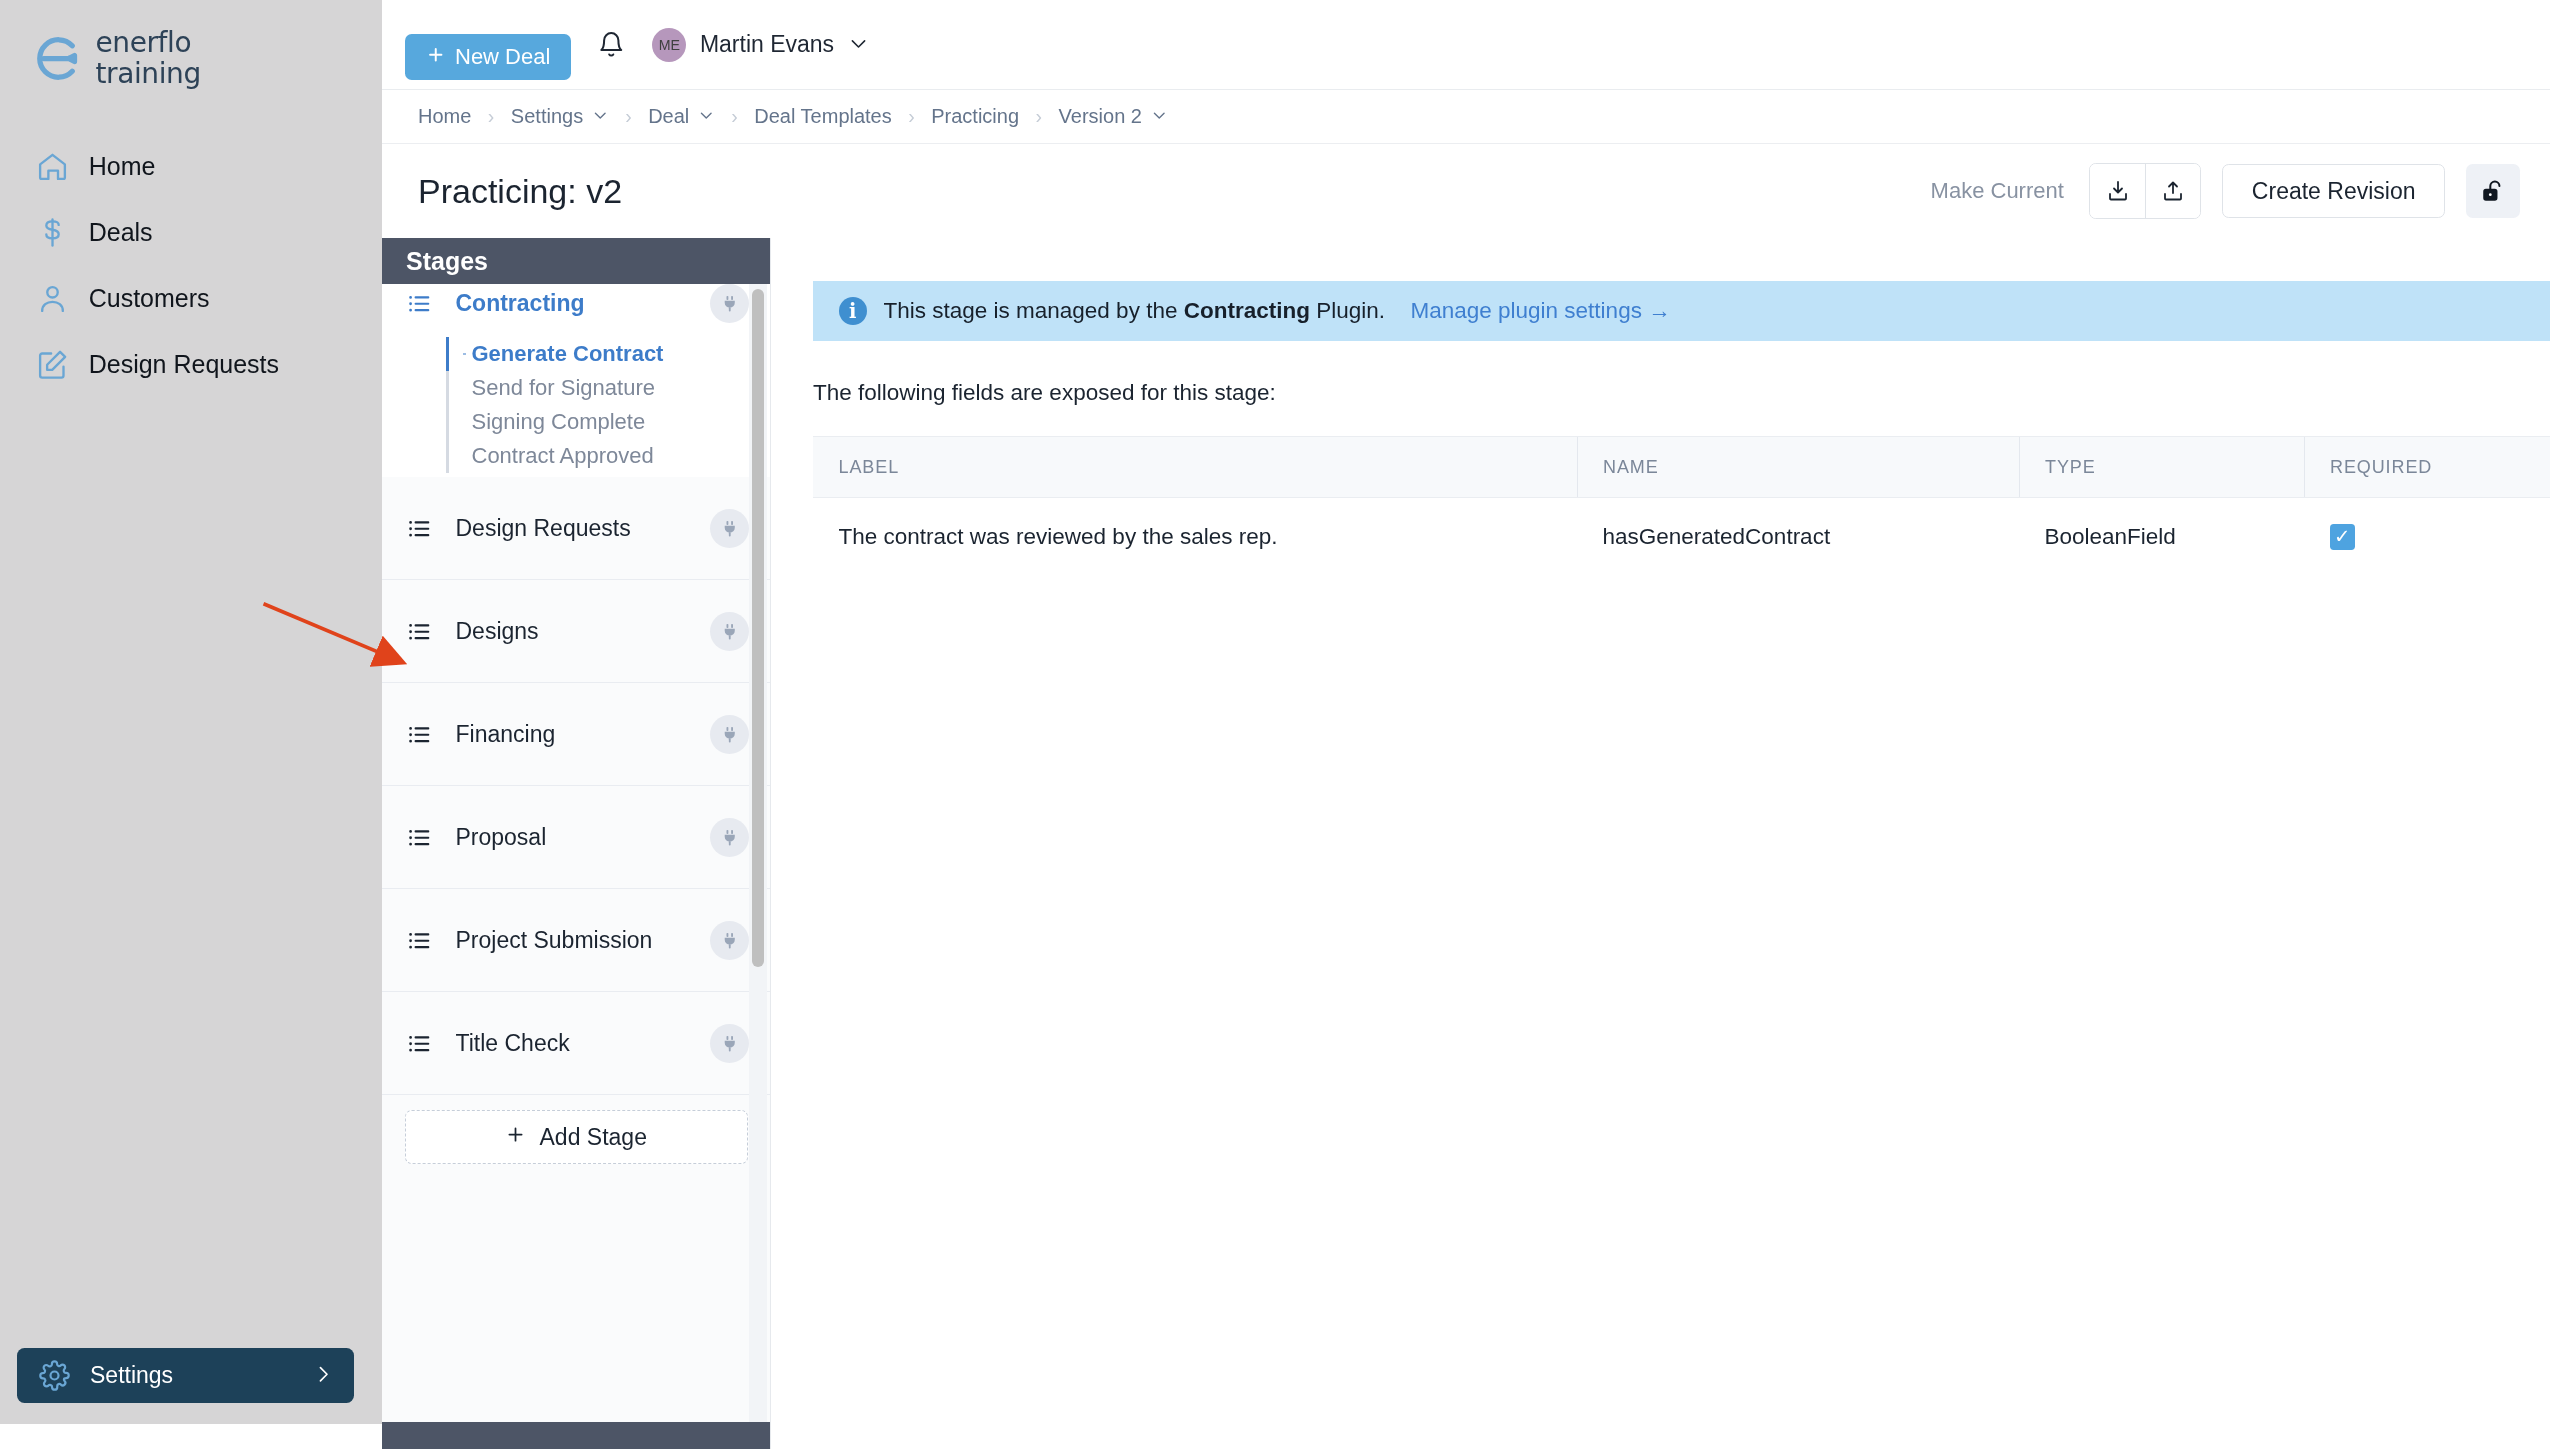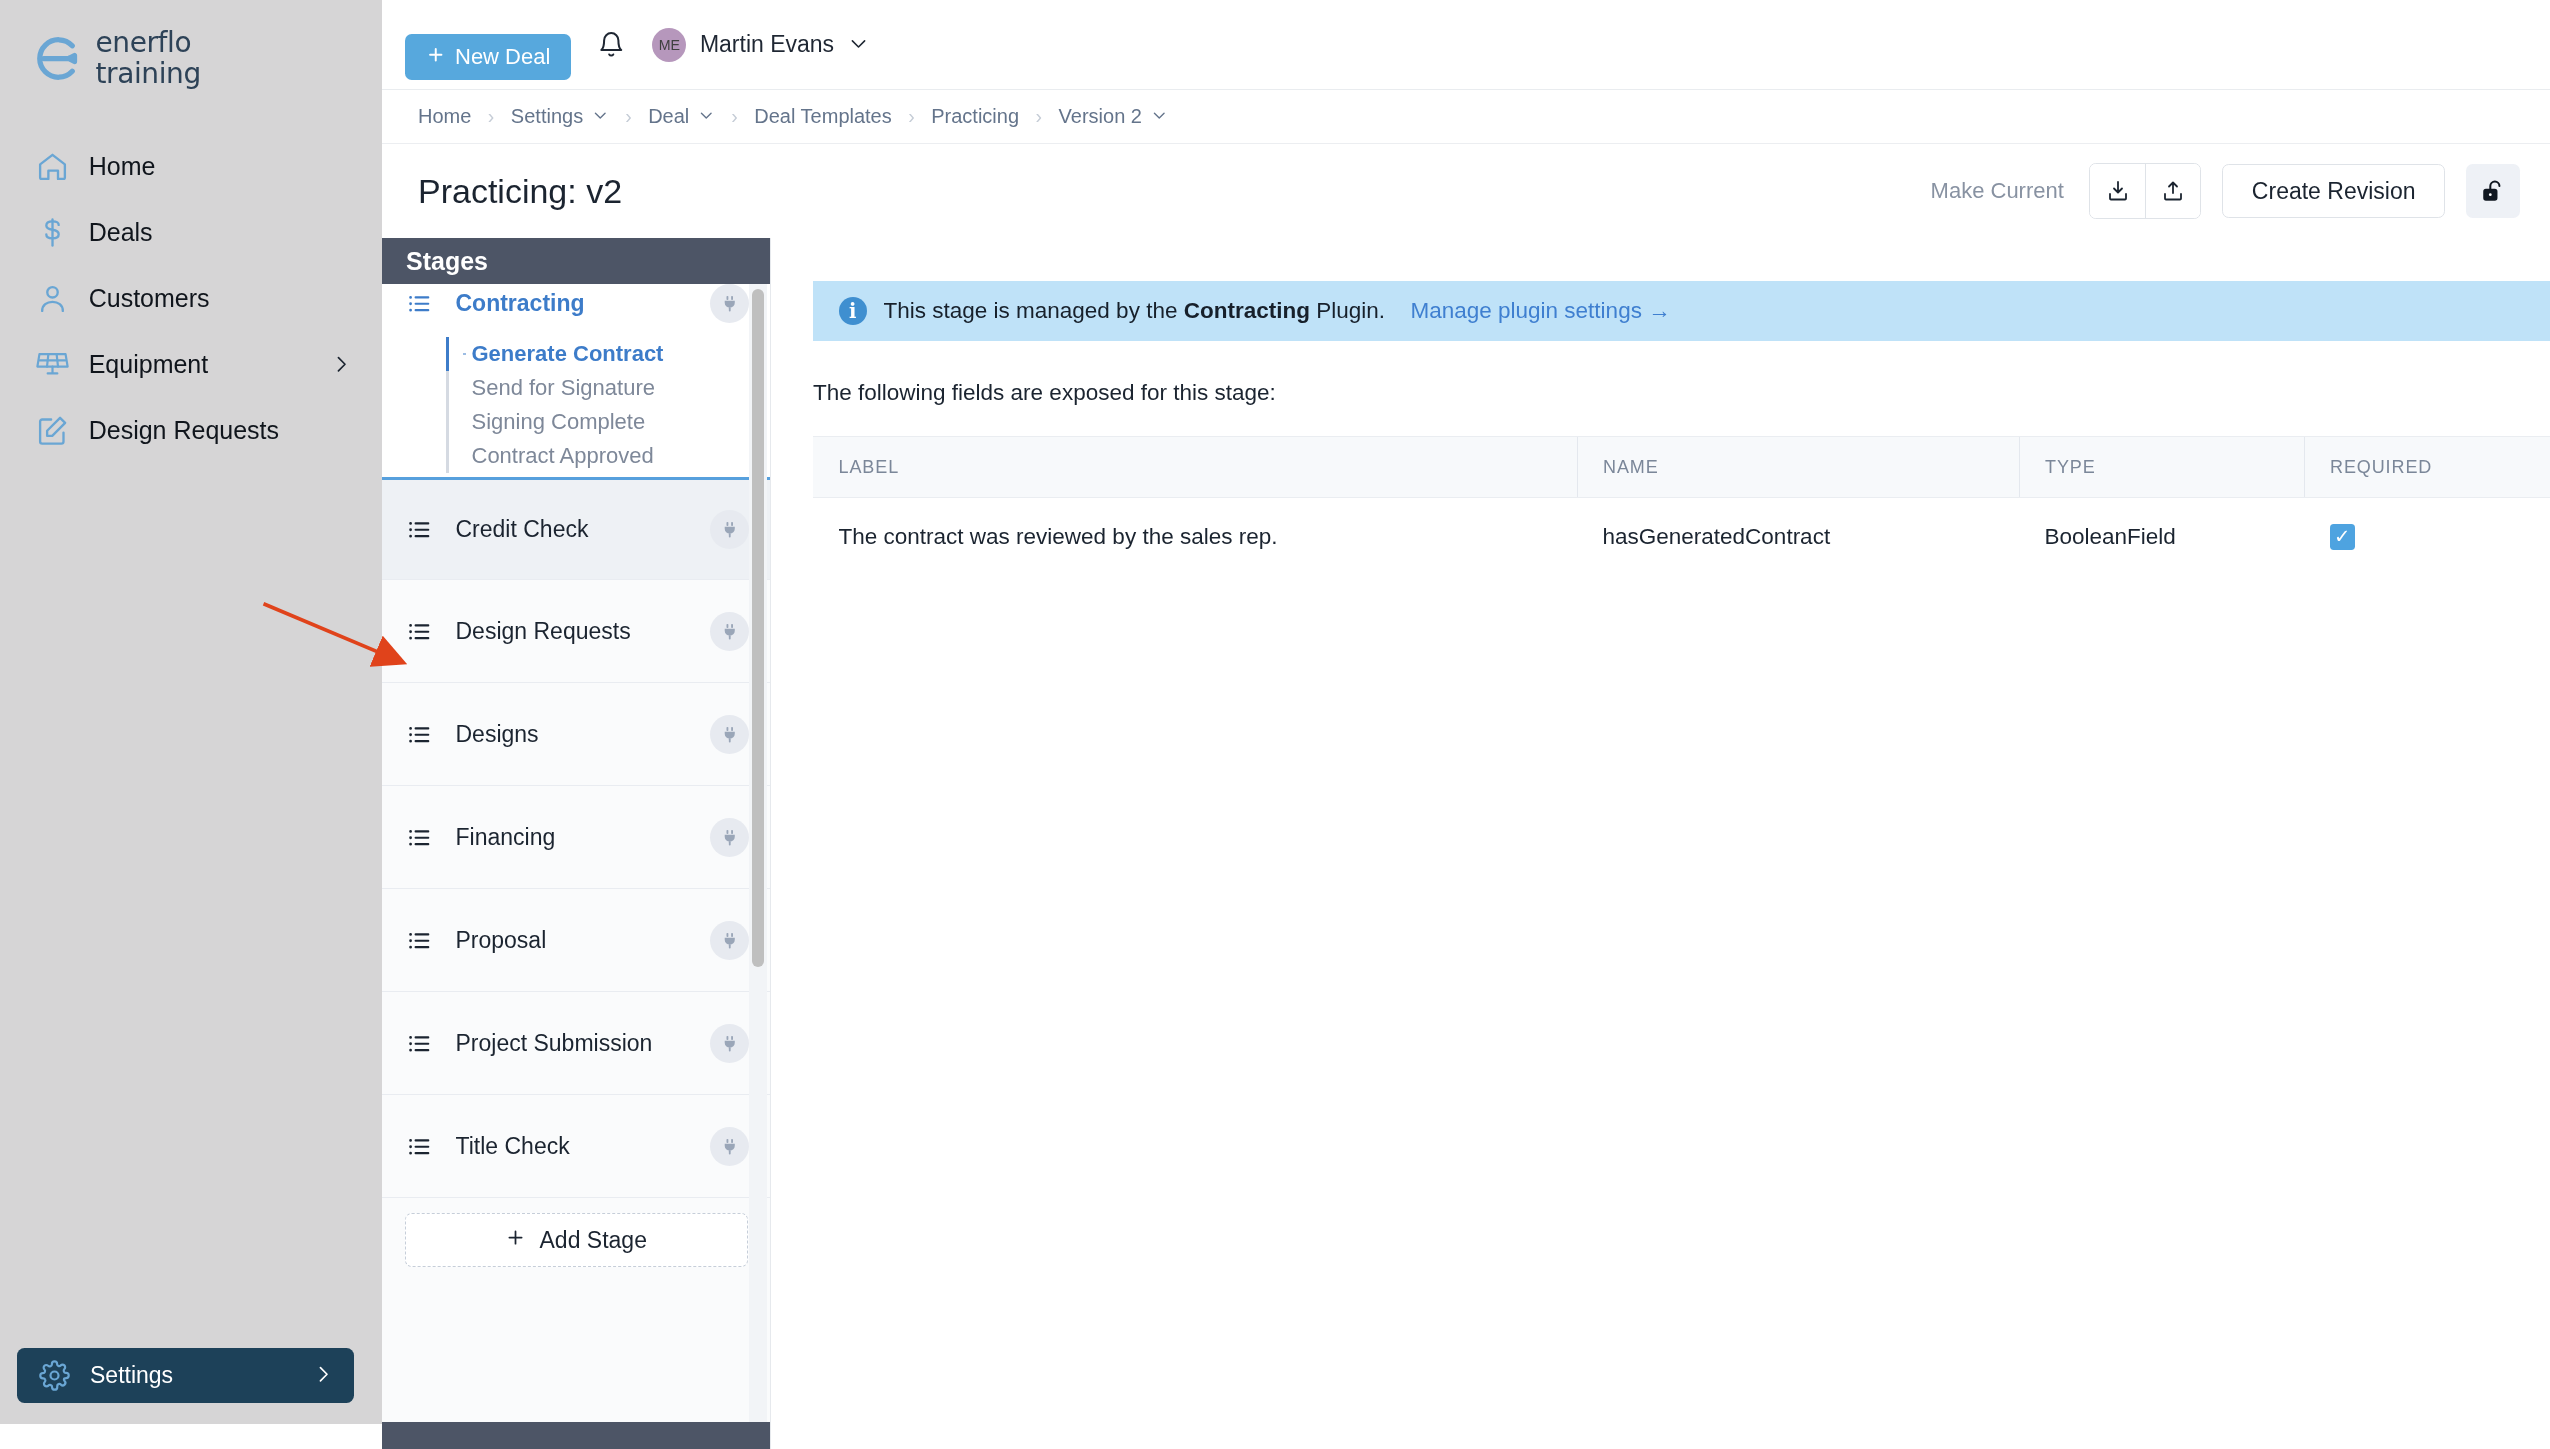--- a/index.html
+++ b/index.html
@@ -259,35 +259,20 @@
       <div class="nav-item">
         <span class="nav-icon">
           <svg width="33" height="33" viewBox="0 0 24 24" fill="none" stroke="#6aa6d4" stroke-width="1.7" stroke-linecap="round" stroke-linejoin="round">
             <circle cx="12" cy="7.5" r="3.8"></circle>
             <path d="M4.5 21 c0-4.2 3.4-6.6 7.5-6.6 s7.5 2.4 7.5 6.6"></path>
           </svg>
         </span>
         <span class="nav-label">Customers</span>
       </div>
 
-      <div class="nav-item">
-        <span class="nav-icon">
-          <svg width="33" height="33" viewBox="0 0 24 24" fill="none" stroke="#6aa6d4" stroke-width="1.6" stroke-linecap="round" stroke-linejoin="round">
-            <path d="M2.5 4.5 h19 l1.5 9 h-22 z"></path>
-            <path d="M2.8 9 h18.4 M9 4.5 L8 13.5 M15 4.5 L16 13.5"></path>
-            <path d="M12 13.5 v5 M8.5 18.5 h7"></path>
-          </svg>
-        </span>
-        <span class="nav-label">Equipment</span>
-        <span class="nav-chev">
-          <svg width="22.5" height="22.5" viewBox="0 0 24 24" fill="none" stroke="#1b2430" stroke-width="1.8" stroke-linecap="round" stroke-linejoin="round">
-            <path d="M9 5 l7 7 l-7 7"></path>
-          </svg>
-        </span>
-      </div>
 
       <div class="nav-item">
         <span class="nav-icon">
           <svg width="33" height="33" viewBox="0 0 24 24" fill="none" stroke="#6aa6d4" stroke-width="1.7" stroke-linecap="round" stroke-linejoin="round">
             <path d="M20 13.5 V20 a1.5 1.5 0 0 1-1.5 1.5 H4.5 A1.5 1.5 0 0 1 3 20 V5.5 A1.5 1.5 0 0 1 4.5 4 H11"></path>
             <path d="M17.5 2.8 l3.7 3.7 L11.8 15.9 H8.1 v-3.7 z"></path>
           </svg>
         </span>
         <span class="nav-label">Design Requests</span>
       </div>
@@ -445,39 +430,20 @@
               </span>
             </div>
             <div class="substages">
               <div class="substage active">Generate Contract</div>
               <div class="substage">Send for Signature</div>
               <div class="substage">Signing Complete</div>
               <div class="substage">Contract Approved</div>
             </div>
           </div>
 
-          <div class="stage-row active">
-            <div class="stage-main">
-              <span class="stage-listicon">
-                <svg width="25.5" height="25.5" viewBox="0 0 24 24" fill="none" stroke="#1b2430" stroke-width="1.9" stroke-linecap="round">
-                  <path d="M9 6 h12 M9 12 h12 M9 18 h12"></path>
-                  <path d="M4.3 6 h0.02 M4.3 12 h0.02 M4.3 18 h0.02" stroke-width="2.6"></path>
-                </svg>
-              </span>
-              <span class="stage-label">Credit Check</span>
-              <span class="plug-badge">
-                <svg width="19.5" height="19.5" viewBox="0 0 24 24" fill="#9aa6b8">
-                  <rect x="8" y="2.5" width="2.3" height="5" rx="1"></rect>
-                    <rect x="13.7" y="2.5" width="2.3" height="5" rx="1"></rect>
-                  <path d="M5.8 8.2 h12.4 v2.6 a6.2 6.2 0 0 1-6.2 6.2 a6.2 6.2 0 0 1-6.2-6.2 z"></path>
-                  <rect x="10.9" y="16.4" width="2.2" height="5.1" rx="1"></rect>
-                </svg>
-              </span>
-            </div>
-          </div>
 
           <div class="stage-row">
             <div class="stage-main">
               <span class="stage-listicon">
                 <svg width="25.5" height="25.5" viewBox="0 0 24 24" fill="none" stroke="#1b2430" stroke-width="1.9" stroke-linecap="round">
                   <path d="M9 6 h12 M9 12 h12 M9 18 h12"></path>
                     <path d="M4.3 6 h0.02 M4.3 12 h0.02 M4.3 18 h0.02" stroke-width="2.6"></path>
                 </svg>
               </span>
               <span class="stage-label">Design Requests</span>

